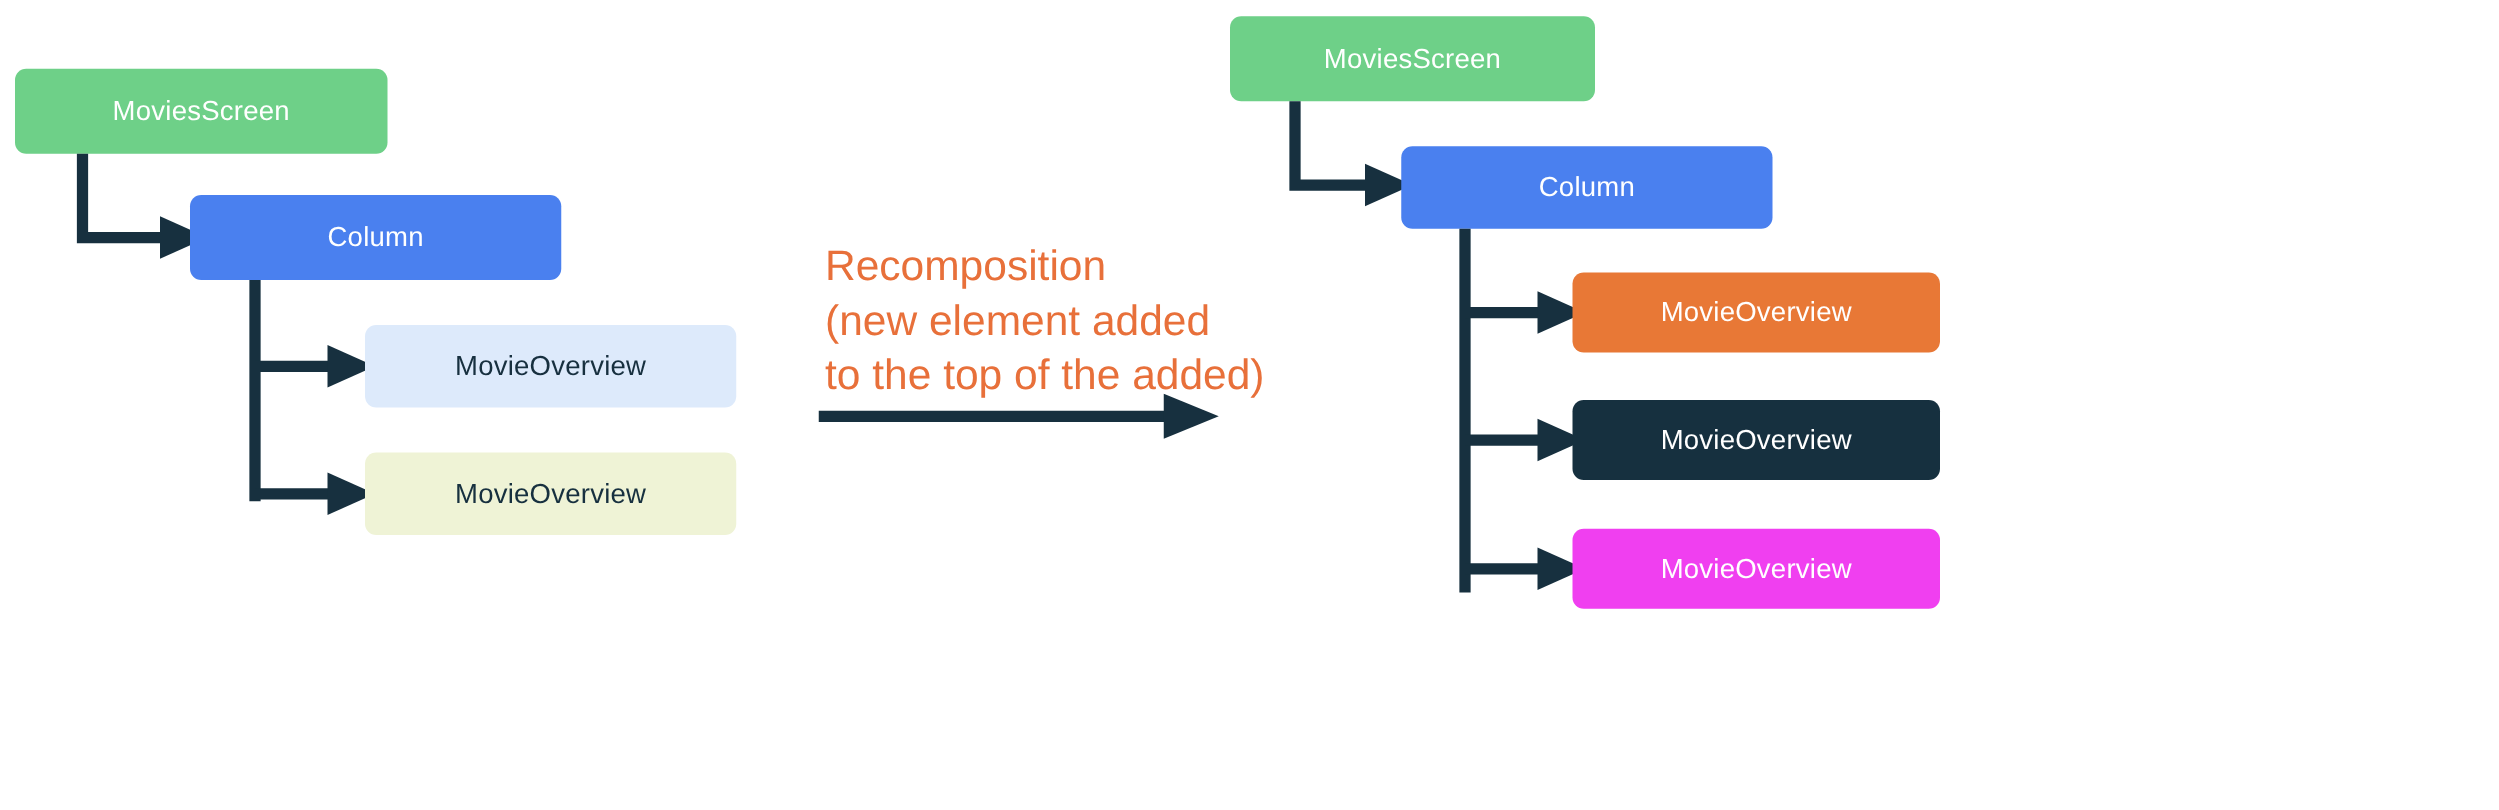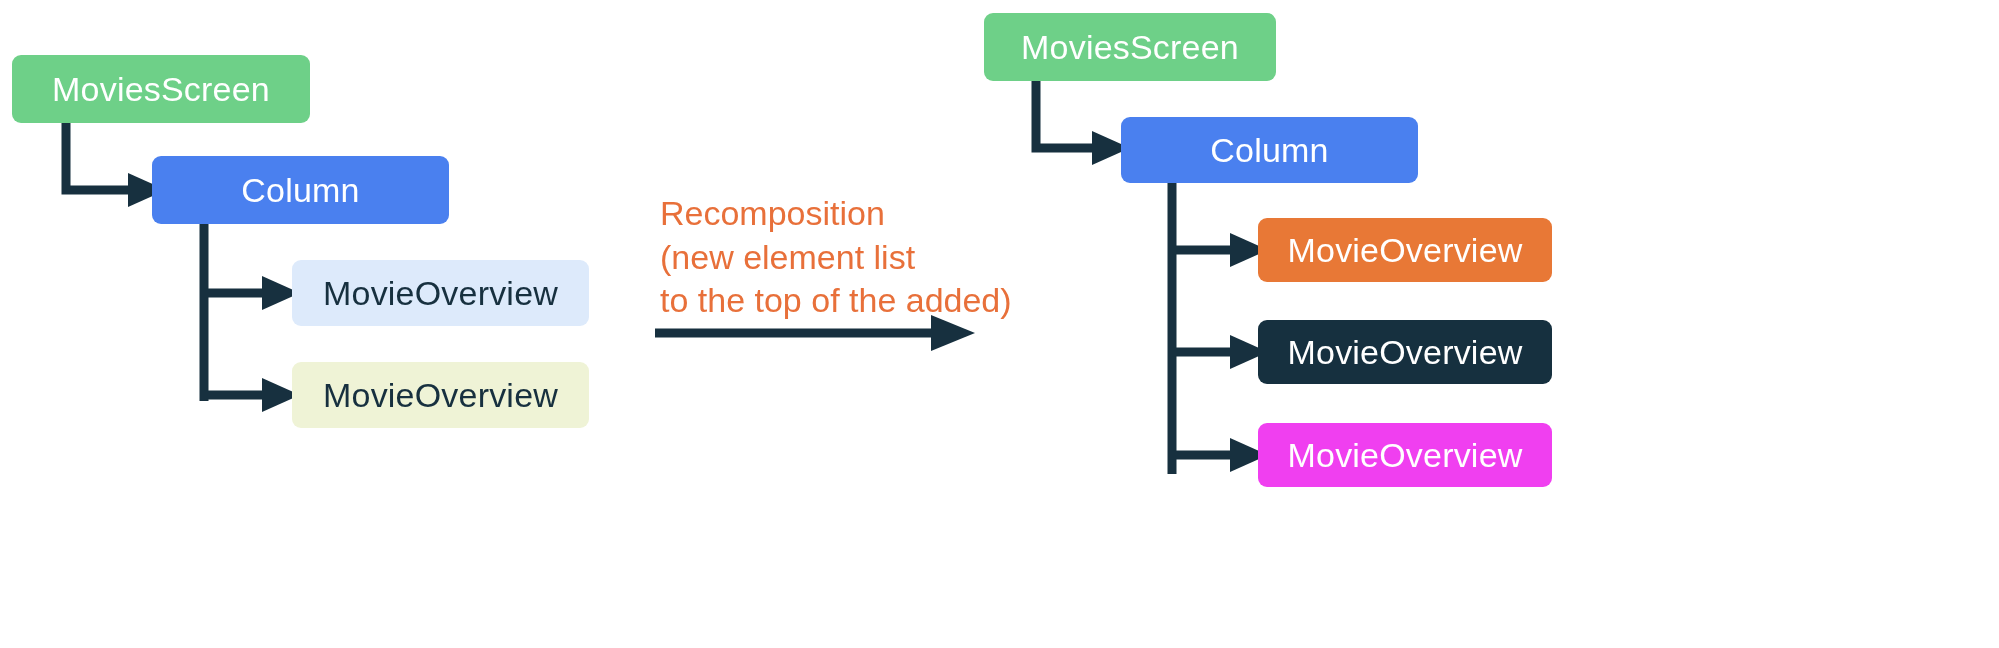--- a/index.html
+++ b/index.html
@@ -17,21 +17,21 @@
     background: #ffffff;
     overflow: hidden;
   }
   .node {
     position: absolute;
     display: flex;
     align-items: center;
     justify-content: center;
     border-radius: 9px;
     box-sizing: border-box;
-    font-size: 34px;
+    font-size: 22px;
     line-height: 1;
     letter-spacing: 0.2px;
     white-space: nowrap;
     font-family: "Liberation Sans", sans-serif;
   }
   .conn {
     position: absolute;
     overflow: visible;
   }
   .conn path,
@@ -81,21 +81,21 @@
   <div class="node" style="left:292px; top:260px; width:297px; height:66px; background:#ddeafb; color:#17303f;">
     <span>MovieOverview</span>
   </div>
 
   <div class="node" style="left:292px; top:362px; width:297px; height:66px; background:#eff3d6; color:#17303f;">
     <span>MovieOverview</span>
   </div>
 
   <div class="center-label" style="left:660px; top:192px; width:310px; color:#e8703a;">
     <div>Recomposition</div>
-    <div>(new element list</div>
+    <div>(new element added</div>
     <div>to the top of the added)</div>
   </div>
 
   <svg class="conn" width="330" height="40" style="left:655px; top:315px;">
     <path d="M 0 18 L 278 18" stroke="#17303f" stroke-width="9"></path>
     <polygon points="276,0 320,18 276,36" fill="#17303f"></polygon>
   </svg>
 
   <div class="node" style="left:984px; top:13px; width:292px; height:68px; background:#6ed088; color:#ffffff;">
     <span>MoviesScreen</span>

